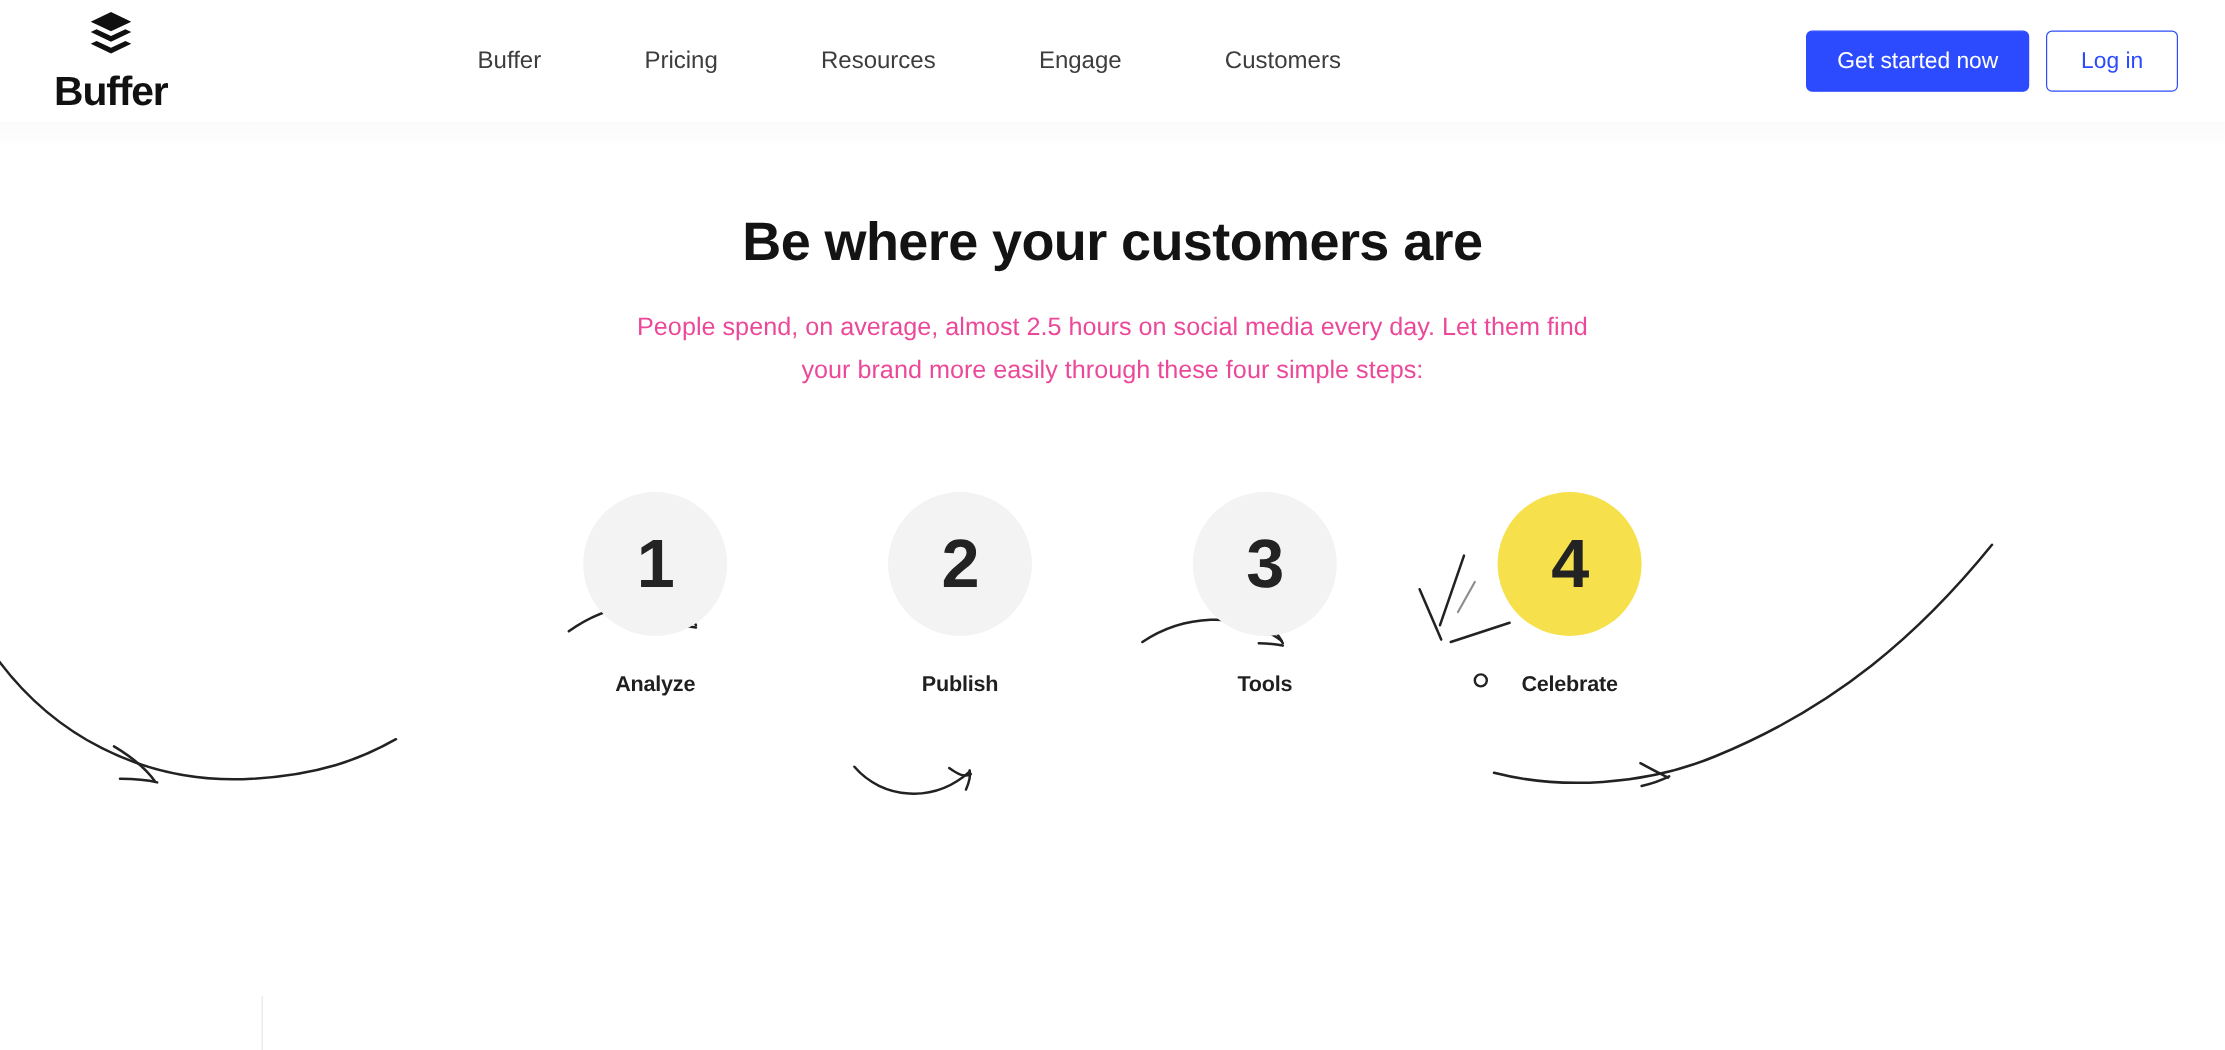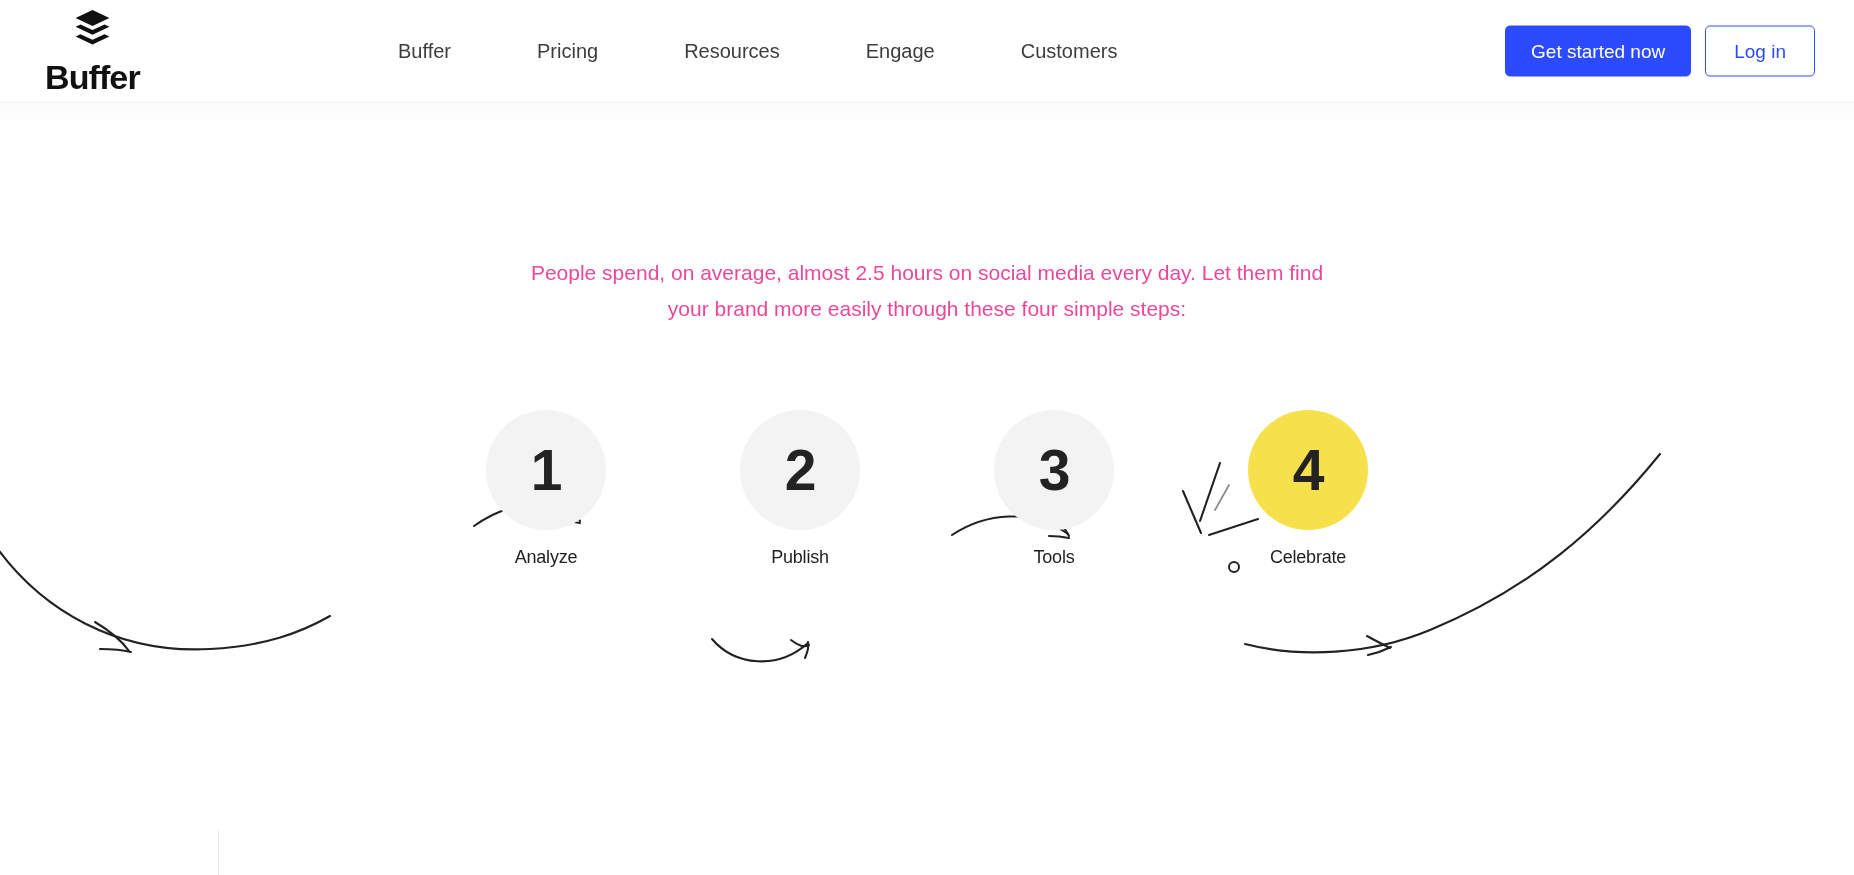--- a/index.html
+++ b/index.html
@@ -199,23 +199,23 @@
     font-size: 57px;
     font-weight: 700;
     color: #232323;
     line-height: 1;
     letter-spacing: -1px;
   }
   .step.is-highlight .step-circle {
     background: #f6e04b;
   }
   .step-label {
-    margin-top: 17px;
+    margin-top: 30px;
     font-size: 18px;
-    font-weight: 400;
+    font-weight: 700;
     color: #1f1f1f;
     letter-spacing: -0.2px;
     white-space: nowrap;
   }
 
   .doodles {
     position: absolute;
     top: 0; left: 0;
     width: 1854px;
     height: 400px;
@@ -263,20 +263,21 @@
     <div class="header-actions">
       <button class="btn btn-primary">Get started now</button>
       <button class="btn btn-outline">Log in</button>
     </div>
   </header>
   <div class="header-divider"></div>
   <div class="header-fade"></div>
 
   <section class="hero">
 
+    <h1 class="hero-title">Be where your customers are</h1>
     <p class="hero-sub">People spend, on average, almost 2.5 hours on social media every day. Let them find your brand more easily through these four simple steps:</p>
 
     <div class="steps-stage">
 
       <svg class="doodles" viewBox="0 0 1854 400" width="1854" height="400" aria-hidden="true">
         <g fill="none" stroke="#222222" stroke-width="2.1" stroke-linecap="round" stroke-linejoin="round">
 
           <g>
             <path d="M-10 180 C 40 255, 120 296, 210 291 C 265 288, 300 275, 330 258"></path>
             <path d="M 95 264 C 110 273, 122 283, 129 293"></path>

